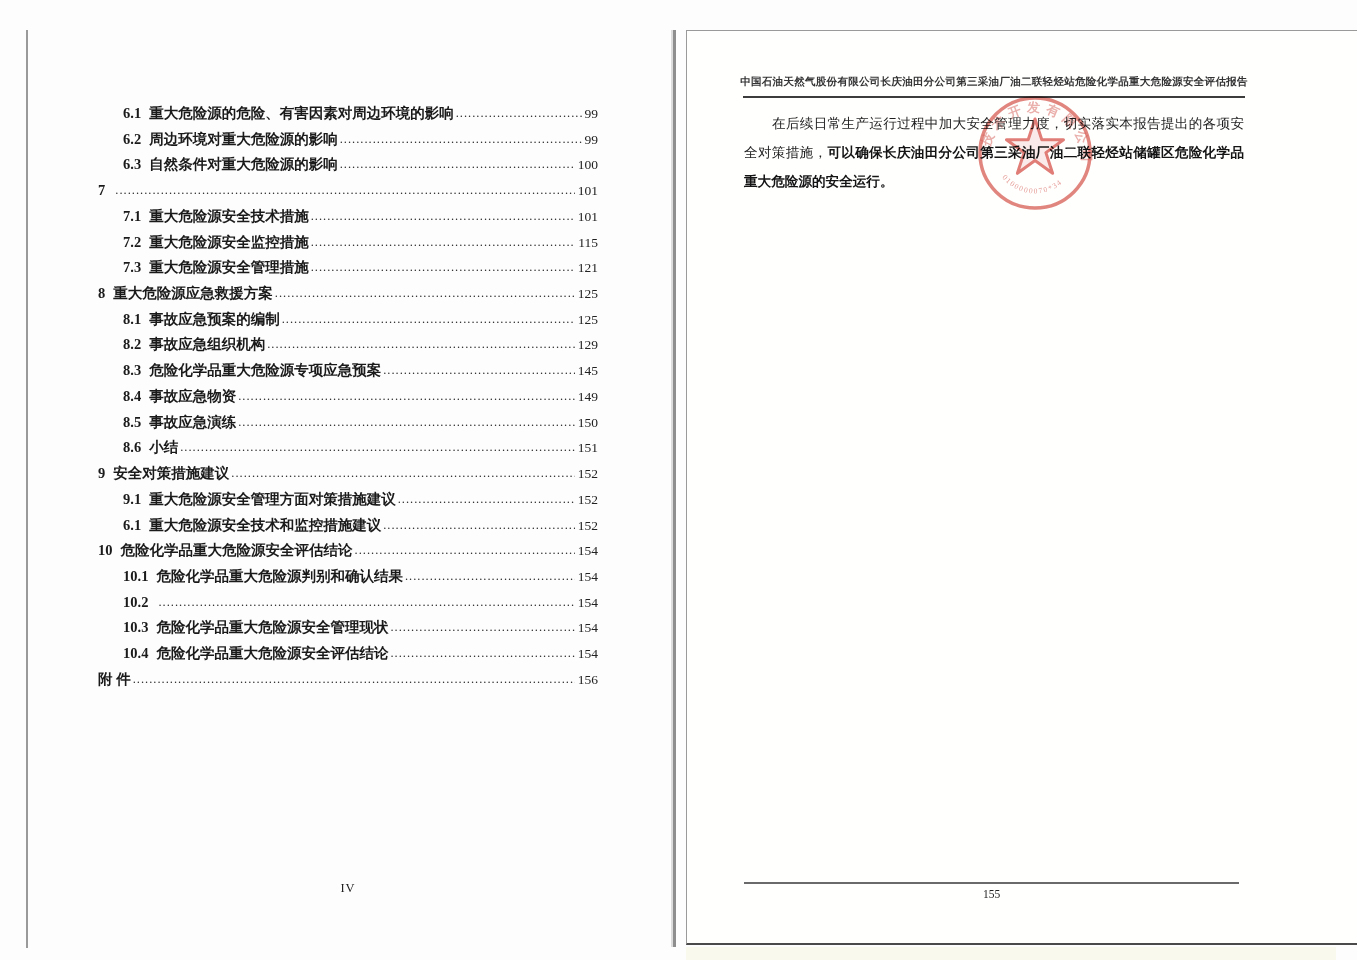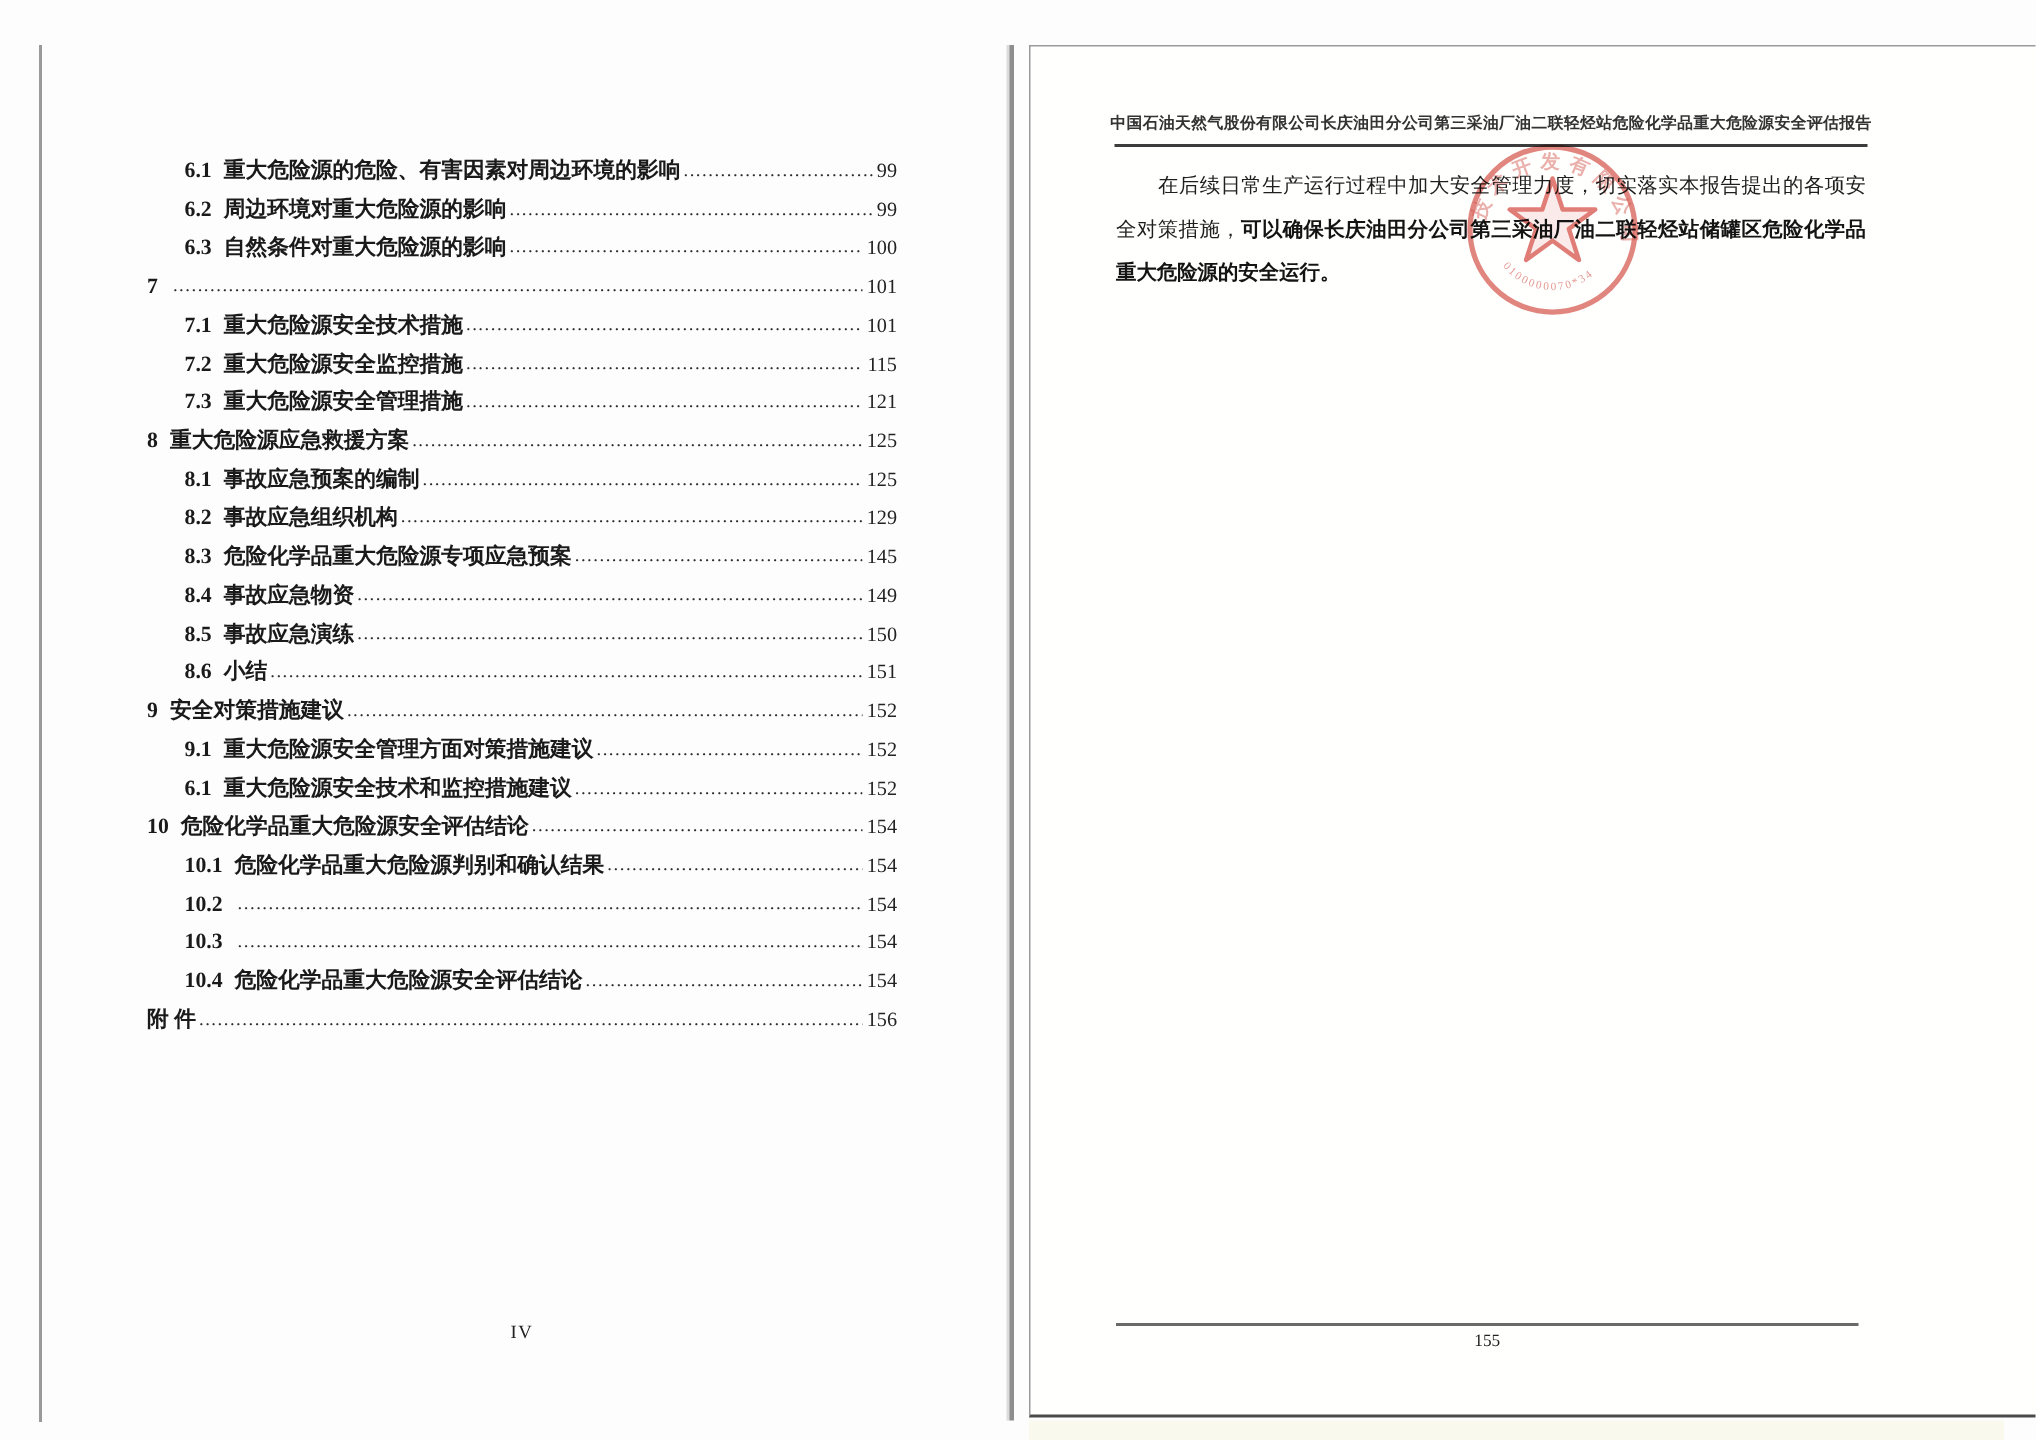--- a/index.html
+++ b/index.html
@@ -172,20 +172,21 @@
           <span class="leader"></span>
           <span class="toc-page">154</span>
         </div>
         <div class="toc-row lvl2">
           <span class="toc-num">10.2</span>
           <span class="leader"></span>
           <span class="toc-page">154</span>
         </div>
         <div class="toc-row lvl2">
           <span class="toc-num">10.3</span>
+          <span>危险化学品重大危险源安全管理现状</span>
           <span class="leader"></span>
           <span class="toc-page">154</span>
         </div>
         <div class="toc-row lvl2">
           <span class="toc-num">10.4</span>
           <span>危险化学品重大危险源安全评估结论</span>
           <span class="leader"></span>
           <span class="toc-page">154</span>
         </div>
         <div class="toc-row">

